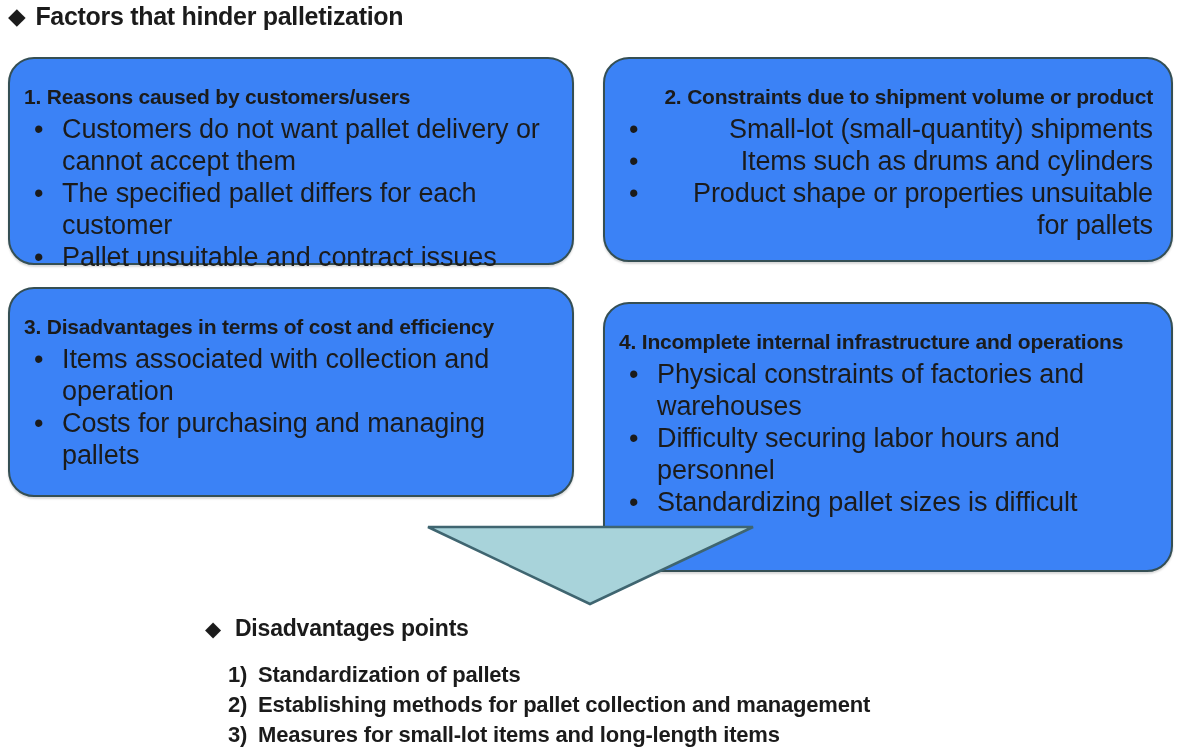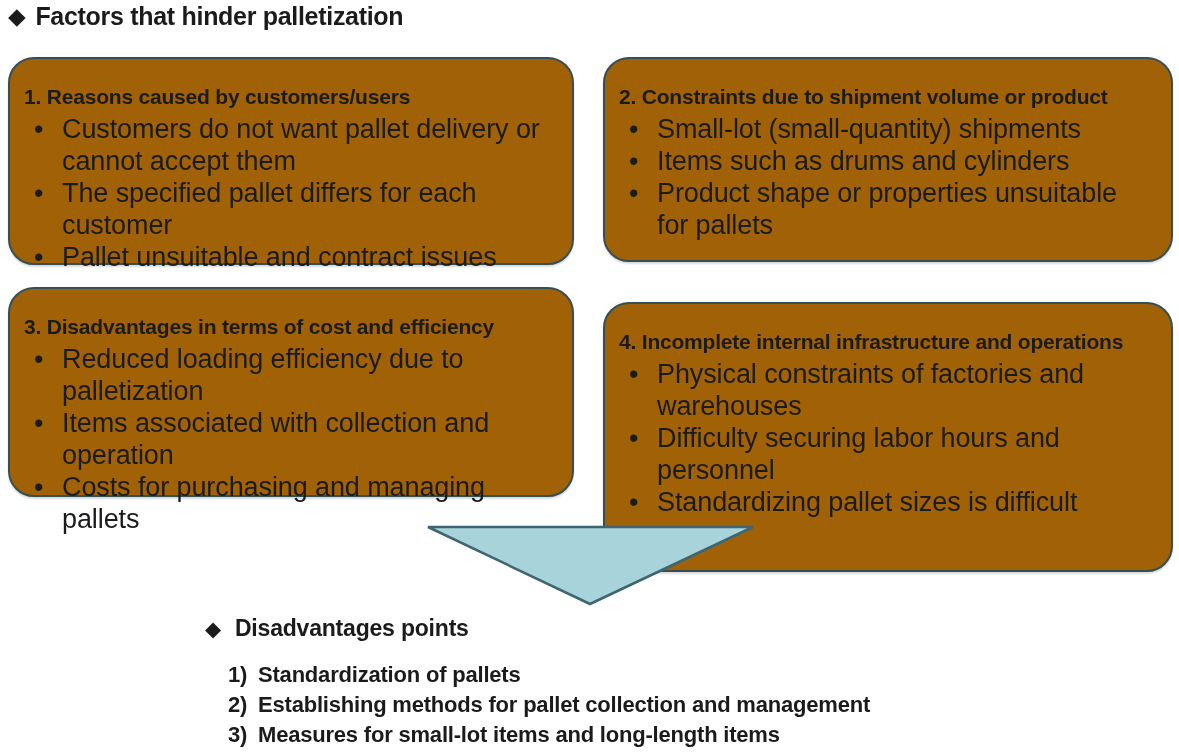--- a/index.html
+++ b/index.html
@@ -26,29 +26,29 @@
     letter-spacing: -0.3px;
   }
   .page-title .diamond {
     font-size: 23px;
     margin-right: 10px;
     line-height: 1;
   }
   
   .box {
     position: absolute;
-    background: #a16207;
+    background: #3b82f6;
     border: 2px solid #354f54;
     border-radius: 26px;
     box-sizing: border-box;
     padding: 26px 18px 0 14px;
     box-shadow: 0 2px 2px rgba(0,0,0,0.15);
   }
   .box-1 { left: 8px;   top: 57px;  width: 566px; height: 208px; }
-  .box-2 { left: 603px; top: 57px;  width: 570px; height: 205px; }
+  .box-2 { left: 603px; top: 57px;  width: 570px; height: 205px; text-align: right; }
   .box-3 { left: 8px;   top: 287px; width: 566px; height: 210px; }
   .box-4 { left: 603px; top: 302px; width: 570px; height: 270px; }
   .box h2 {
     margin: 0 0 2px 0;
     font-size: 21px;
     font-weight: bold;
     letter-spacing: -0.2px;
   }
   .box ul {
     list-style: none;
@@ -129,21 +129,20 @@
     <ul>
         <li>Small-lot (small-quantity) shipments</li>
         <li>Items such as drums and cylinders</li>
         <li>Product shape or properties unsuitable for pallets</li>
       </ul>
   </div>
 
   <div class="box box-3">
     <h2>3. Disadvantages in terms of cost and efficiency</h2>
     <ul>
-        <li>Reduced loading efficiency due to palletization</li>
         <li>Items associated with collection and operation</li>
         <li>Costs for purchasing and managing pallets</li>
       </ul>
   </div>
 
   <div class="box box-4">
     <h2>4. Incomplete internal infrastructure and operations</h2>
     <ul>
         <li>Physical constraints of factories and warehouses</li>
         <li>Difficulty securing labor hours and personnel</li>

